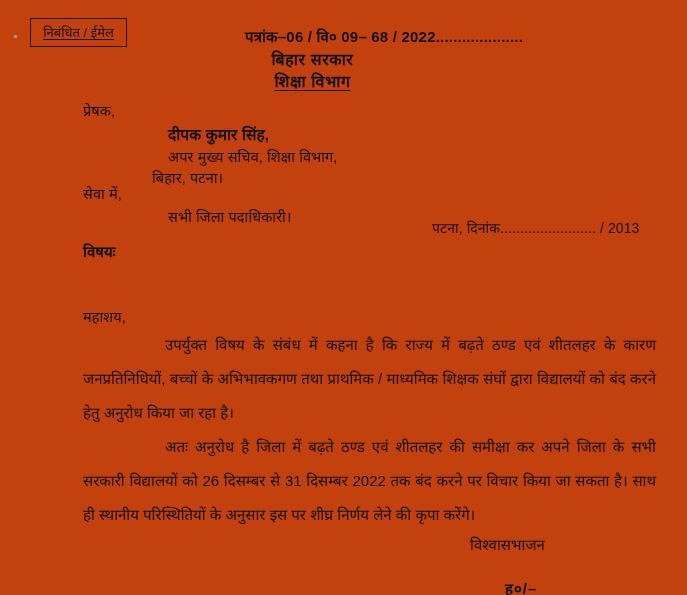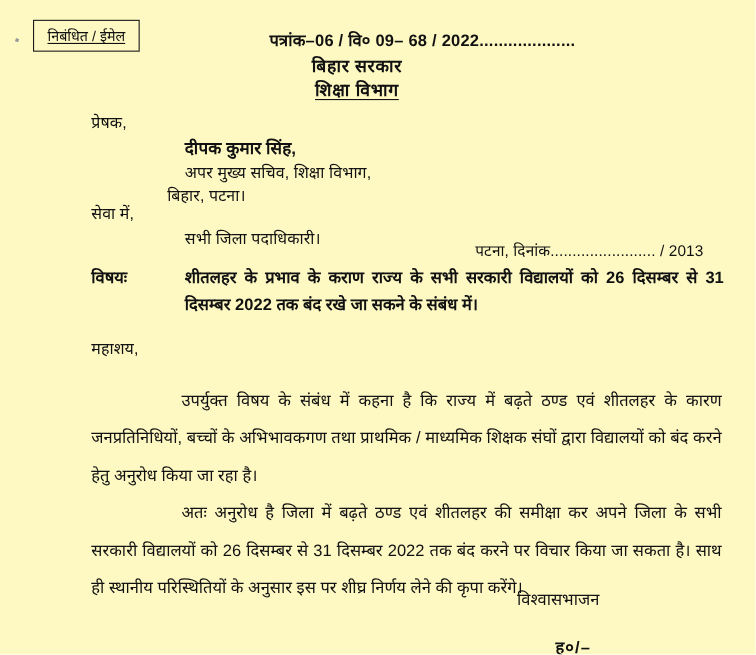--- a/index.html
+++ b/index.html
@@ -9,21 +9,21 @@
     background: #ffffff;
   }
   body {
     font-family: "Liberation Sans", "DejaVu Sans", sans-serif;
     color: #111111;
   }
   #page {
     position: relative;
     width: 687px;
     height: 595px;
-    background: #fef9c3;
+    background: #c2410c;
     overflow: hidden;
   }
 
   
   .speck {
     position: absolute;
     left: 14px;
     top: 35px;
     width: 3px;
     height: 3px;
@@ -59,21 +59,21 @@
     top: 26px;
     font-size: 15px;
     font-weight: 600;
     letter-spacing: 0.2px;
     white-space: nowrap;
   }
 
   
   .head-line {
     position: absolute;
-    left: 16px;
+    left: 4px;
     width: 617px;
     text-align: center;
     font-size: 16px;
     font-weight: 600;
     letter-spacing: 0.6px;
   }
   .head-gov { top: 48px; }
   .head-dept {
     top: 70px;
   }
@@ -126,21 +126,20 @@
   
   .para {
     position: absolute;
     left: 83px;
     width: 573px;
     font-size: 15px;
     line-height: 34px;
     text-align: justify;
     text-justify: inter-word;
     text-indent: 82px;
-    margin-top: 20px;
   }
   .para-1 { top: 328px; }
   .para-2 { top: 430px; }
 
   
   .closing {
     position: absolute;
     left: 470px;
     top: 534px;
     font-size: 15px;
@@ -177,21 +176,20 @@
   <div class="t sender-desg">अपर मुख्य सचिव, शिक्षा विभाग,</div>
   <div class="t bold sender-name">दीपक कुमार सिंह,</div>
   <div class="t sender-addr">बिहार, पटना।</div>
 
   <div class="t lbl-sewa">सेवा में,</div>
   <div class="t recipient">सभी जिला पदाधिकारी।</div>
 
   <div class="t place-date">पटना,   दिनांक........................ / 2013</div>
 
   <div class="subj-label">विषयः</div>
-  <div class="subj-body">शीतलहर के प्रभाव के कराण राज्य के सभी सरकारी विद्यालयों को 26 दिसम्बर से 31 दिसम्बर  2022 तक बंद रखे जा सकने के संबंध में।</div>
 
   <div class="t lbl-mahashay">महाशय,</div>
 
   <div class="para para-1">उपर्युक्त विषय के संबंध में कहना है कि राज्य में बढ़ते ठण्ड एवं शीतलहर के कारण जनप्रतिनिधियों, बच्चों के अभिभावकगण तथा प्राथमिक / माध्यमिक शिक्षक संघों द्वारा विद्यालयों को बंद करने हेतु अनुरोध किया जा रहा है।</div>
 
   <div class="para para-2">अतः अनुरोध है जिला में बढ़ते ठण्ड एवं शीतलहर की समीक्षा कर अपने जिला के सभी सरकारी विद्यालयों को 26 दिसम्बर से 31 दिसम्बर 2022 तक बंद करने पर विचार किया जा सकता है। साथ ही स्थानीय परिस्थितियों के अनुसार इस पर शीघ्र निर्णय लेने की कृपा करेंगे।</div>
 
   <div class="closing">विश्वासभाजन</div>
 
   <div class="signature">ह०/–</div>

